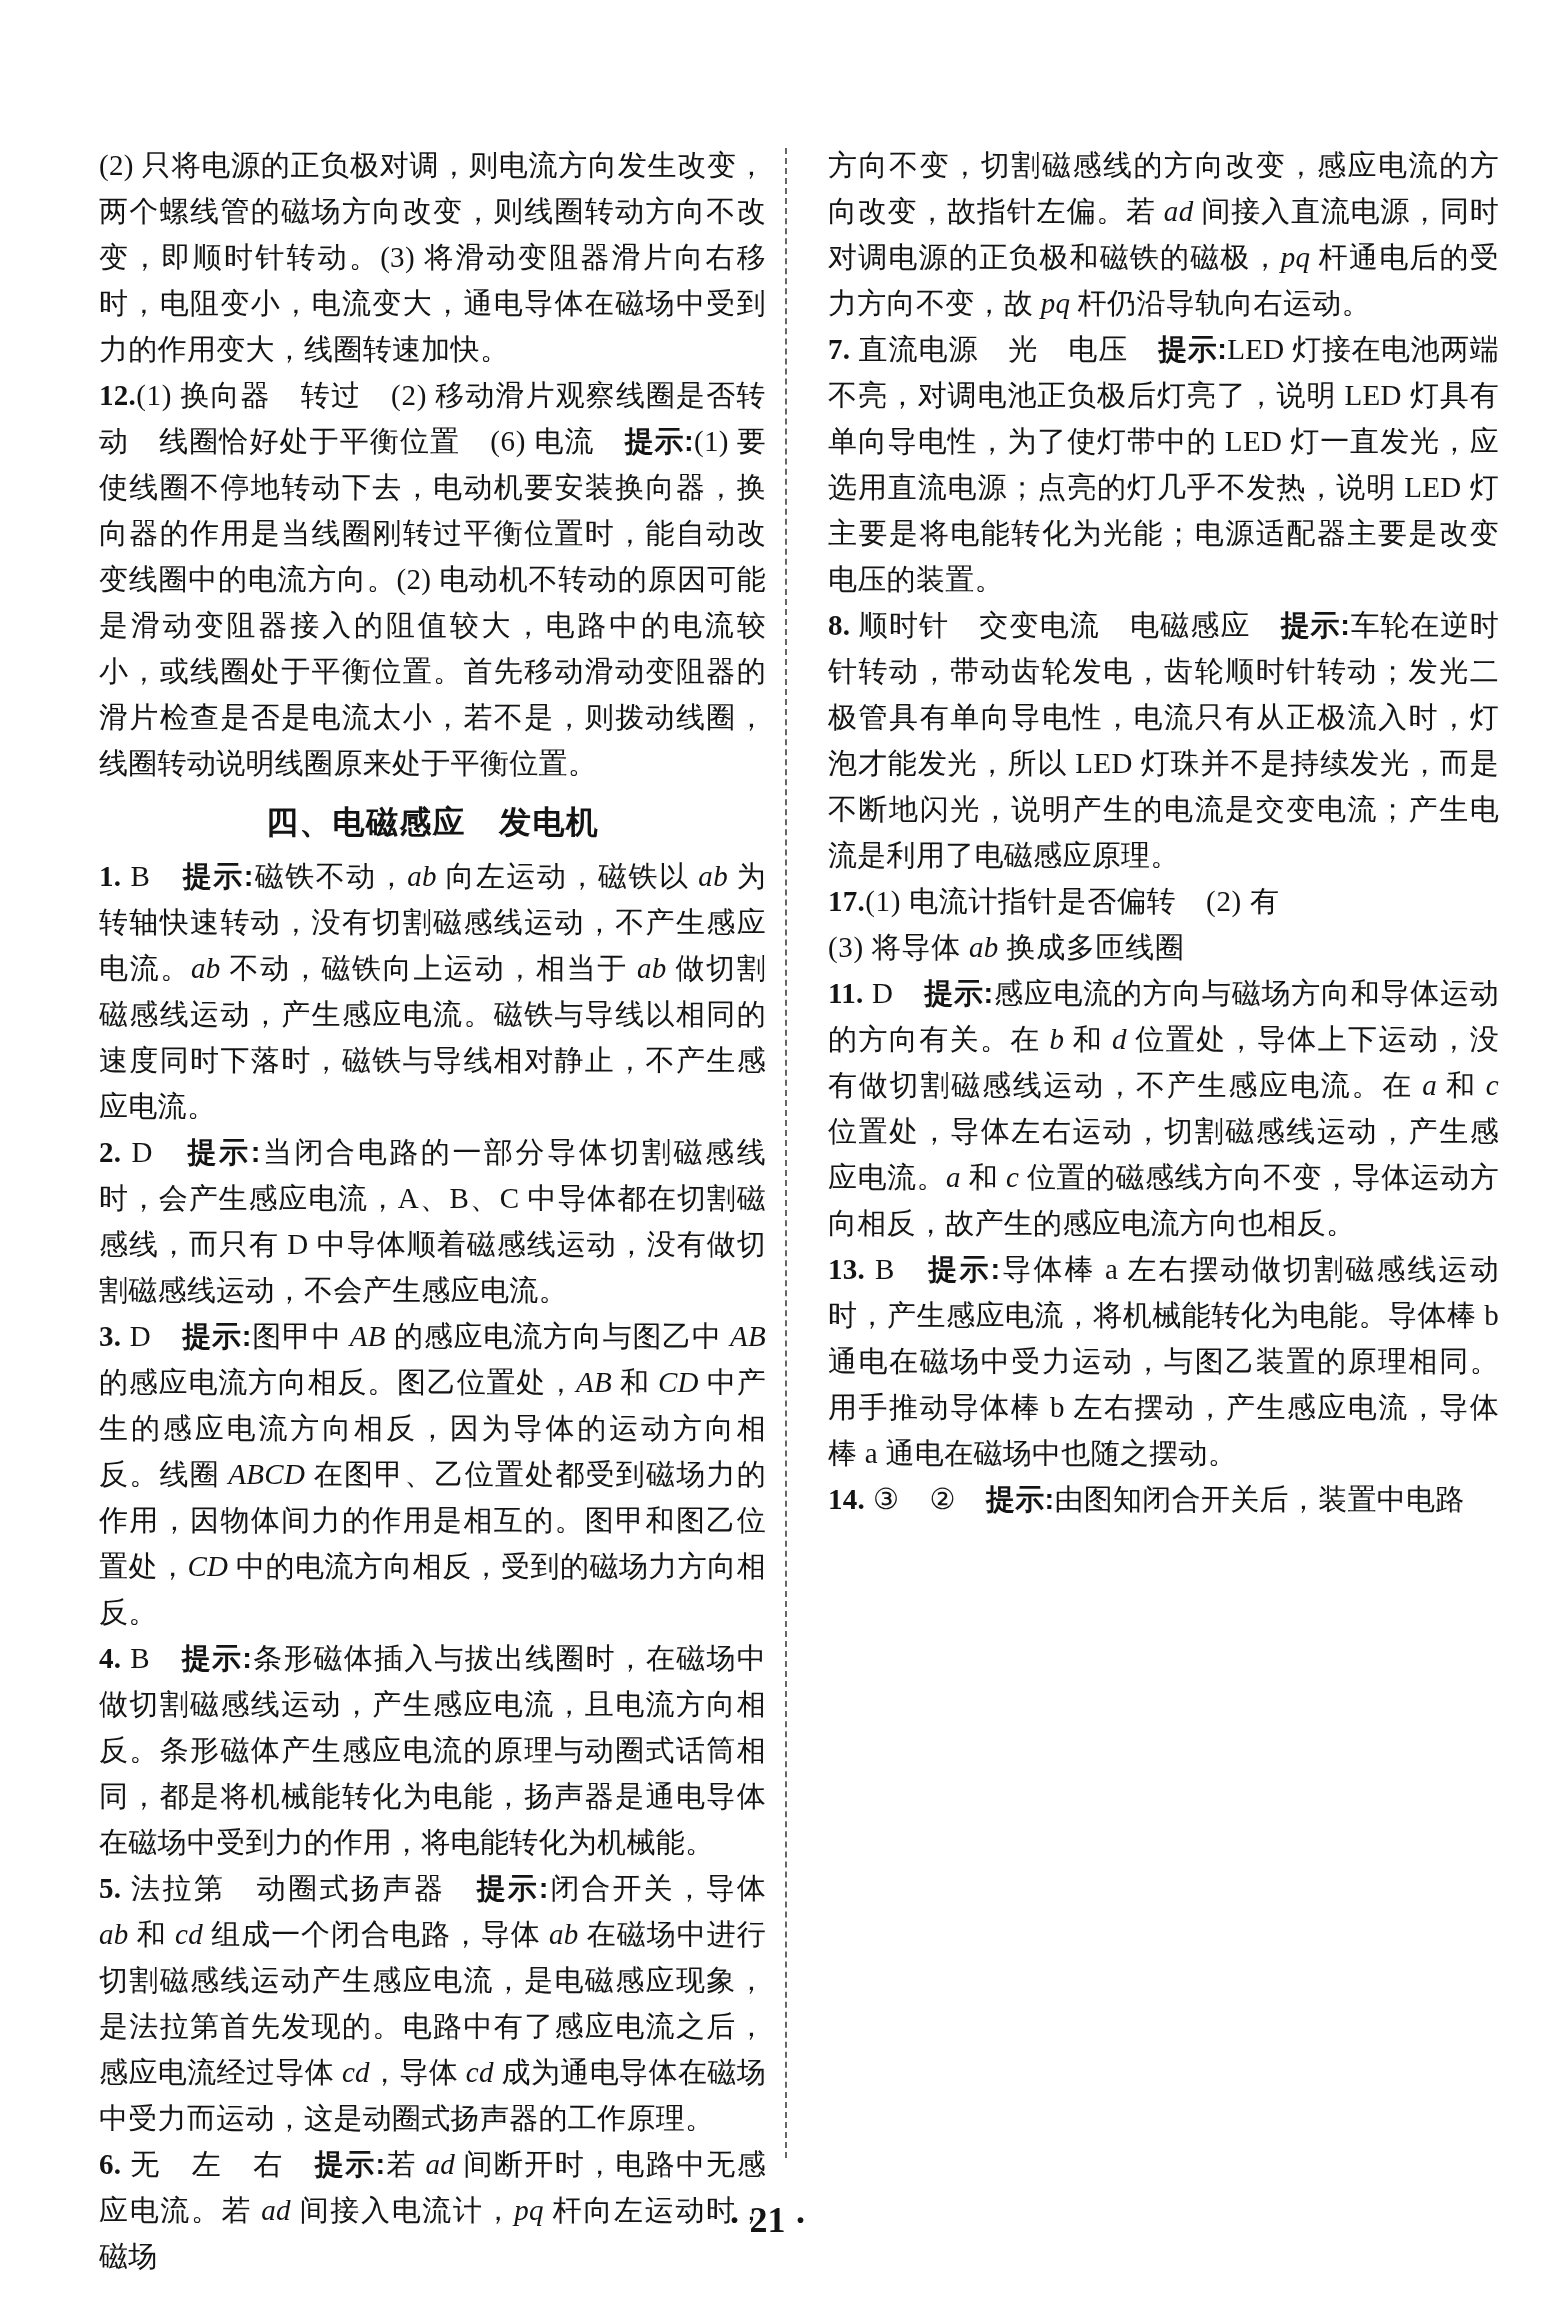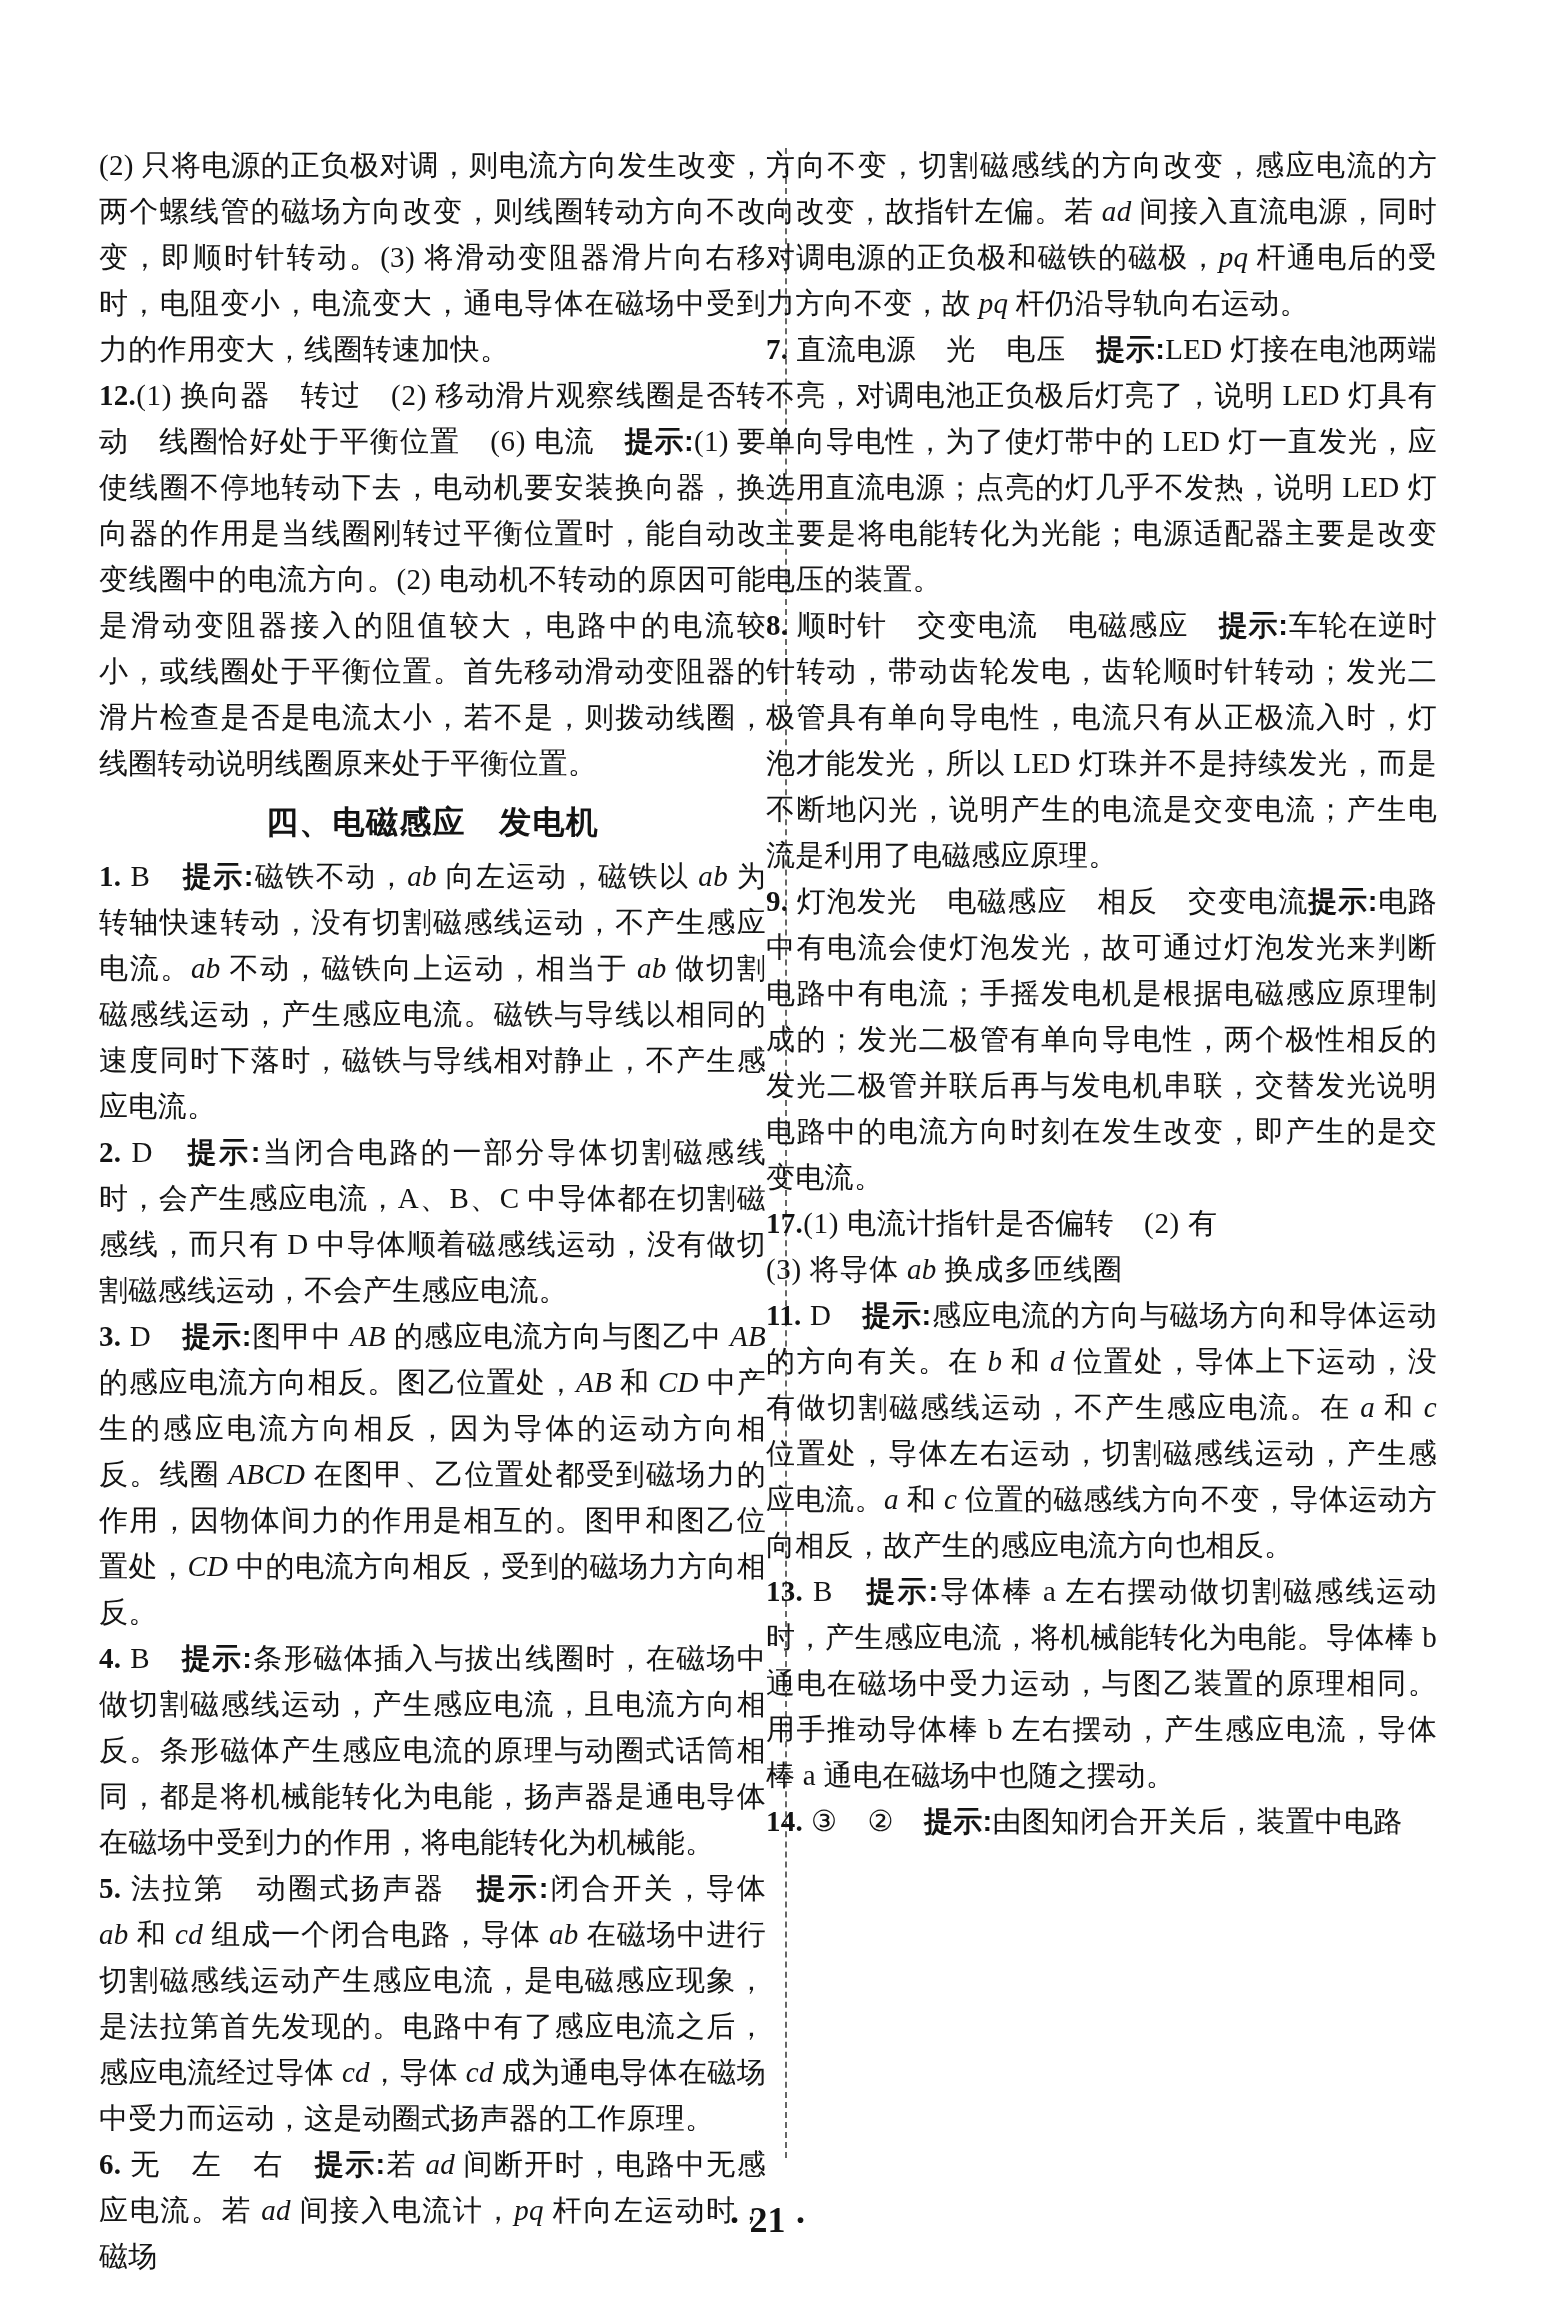--- a/index.html
+++ b/index.html
@@ -10,21 +10,21 @@
     font-family:"Liberation Serif","DejaVu Serif",serif;
     color:#141414;
     overflow:hidden;
   }
   .col{
     position:absolute;
     top:142px;
     text-align:justify;
   }
   .col-left{left:99px;width:667px;}
-  .col-right{left:766px;width:671px;}
+  .col-right{left:828px;width:671px;}
   .divider{
     position:absolute;
     left:785px;top:148px;height:2010px;width:0;
     border-left:2px dashed #666;
   }
   p.para{
     margin:0;
     font-size:29px;
     line-height:46px;
     letter-spacing:0.3px;
@@ -68,21 +68,20 @@
     <p class="para"><span class="num">3.</span><span class="ans">&nbsp;D　</span><span class="hint">提示:</span><span>图甲中 </span><span class="i">AB</span><span> 的感应电流方向与图乙中 </span><span class="i">AB</span><span> 的感应电流方向相反。图乙位置处，</span><span class="i">AB</span><span> 和 </span><span class="i">CD</span><span> 中产生的感应电流方向相反，因为导体的运动方向相反。线圈 </span><span class="i">ABCD</span><span> 在图甲、乙位置处都受到磁场力的作用，因物体间力的作用是相互的。图甲和图乙位置处，</span><span class="i">CD</span><span> 中的电流方向相反，受到的磁场力方向相反。</span></p>
     <p class="para"><span class="num">4.</span><span class="ans">&nbsp;B　</span><span class="hint">提示:</span><span>条形磁体插入与拔出线圈时，在磁场中做切割磁感线运动，产生感应电流，且电流方向相反。条形磁体产生感应电流的原理与动圈式话筒相同，都是将机械能转化为电能，扬声器是通电导体在磁场中受到力的作用，将电能转化为机械能。</span></p>
     <p class="para"><span class="num">5.</span><span class="ans">&nbsp;法拉第　动圈式扬声器　</span><span class="hint">提示:</span><span>闭合开关，导体 </span><span class="i">ab</span><span> 和 </span><span class="i">cd</span><span> 组成一个闭合电路，导体 </span><span class="i">ab</span><span> 在磁场中进行切割磁感线运动产生感应电流，是电磁感应现象，是法拉第首先发现的。电路中有了感应电流之后，感应电流经过导体 </span><span class="i">cd</span><span>，导体 </span><span class="i">cd</span><span> 成为通电导体在磁场中受力而运动，这是动圈式扬声器的工作原理。</span></p>
     <p class="para"><span class="num">6.</span><span class="ans">&nbsp;无　左　右　</span><span class="hint">提示:</span><span>若 </span><span class="i">ad</span><span> 间断开时，电路中无感应电流。若 </span><span class="i">ad</span><span> 间接入电流计，</span><span class="i">pq</span><span> 杆向左运动时，磁场</span></p>
   </div>
 
 <div class="col col-right">
     <p class="para"><span>方向不变，切割磁感线的方向改变，感应电流的方向改变，故指针左偏。若 </span><span class="i">ad</span><span> 间接入直流电源，同时对调电源的正负极和磁铁的磁极，</span><span class="i">pq</span><span> 杆通电后的受力方向不变，故 </span><span class="i">pq</span><span> 杆仍沿导轨向右运动。</span></p>
     <p class="para"><span class="num">7.</span><span class="ans">&nbsp;直流电源　光　电压　</span><span class="hint">提示:</span><span>LED 灯接在电池两端不亮，对调电池正负极后灯亮了，说明 LED 灯具有单向导电性，为了使灯带中的 LED 灯一直发光，应选用直流电源；点亮的灯几乎不发热，说明 LED 灯主要是将电能转化为光能；电源适配器主要是改变电压的装置。</span></p>
     <p class="para"><span class="num">8.</span><span class="ans">&nbsp;顺时针　交变电流　电磁感应　</span><span class="hint">提示:</span><span>车轮在逆时针转动，带动齿轮发电，齿轮顺时针转动；发光二极管具有单向导电性，电流只有从正极流入时，灯泡才能发光，所以 LED 灯珠并不是持续发光，而是不断地闪光，说明产生的电流是交变电流；产生电流是利用了电磁感应原理。</span></p>
-    <p class="para"><span class="num">9.</span><span class="ans">&nbsp;灯泡发光　电磁感应　相反　交变电流</span><span class="hint">提示:</span><span>电路中有电流会使灯泡发光，故可通过灯泡发光来判断电路中有电流；手摇发电机是根据电磁感应原理制成的；发光二极管有单向导电性，两个极性相反的发光二极管并联后再与发电机串联，交替发光说明电路中的电流方向时刻在发生改变，即产生的是交变电流。</span></p>
     <p class="para"><span class="num">17.</span><span class="ans">(1) 电流计指针是否偏转　(2) 有</span><br><span class="ans">(3) 将导体 </span><span class="i">ab</span><span class="ans"> 换成多匝线圈</span></p>
     <p class="para"><span class="num">11.</span><span class="ans">&nbsp;D　</span><span class="hint">提示:</span><span>感应电流的方向与磁场方向和导体运动的方向有关。在 </span><span class="i">b</span><span> 和 </span><span class="i">d</span><span> 位置处，导体上下运动，没有做切割磁感线运动，不产生感应电流。在 </span><span class="i">a</span><span> 和 </span><span class="i">c</span><span> 位置处，导体左右运动，切割磁感线运动，产生感应电流。</span><span class="i">a</span><span> 和 </span><span class="i">c</span><span> 位置的磁感线方向不变，导体运动方向相反，故产生的感应电流方向也相反。</span></p>
     <p class="para"><span class="num">13.</span><span class="ans">&nbsp;B　</span><span class="hint">提示:</span><span>导体棒 a 左右摆动做切割磁感线运动时，产生感应电流，将机械能转化为电能。导体棒 b 通电在磁场中受力运动，与图乙装置的原理相同。用手推动导体棒 b 左右摆动，产生感应电流，导体棒 a 通电在磁场中也随之摆动。</span></p>
     <p class="para"><span class="num">14.</span><span class="ans">&nbsp;③　②　</span><span class="hint">提示:</span><span>由图知闭合开关后，装置中电路</span></p>
   </div>
 
 <div class="page-number">· 21 ·</div>
 
 
 </body></html>

